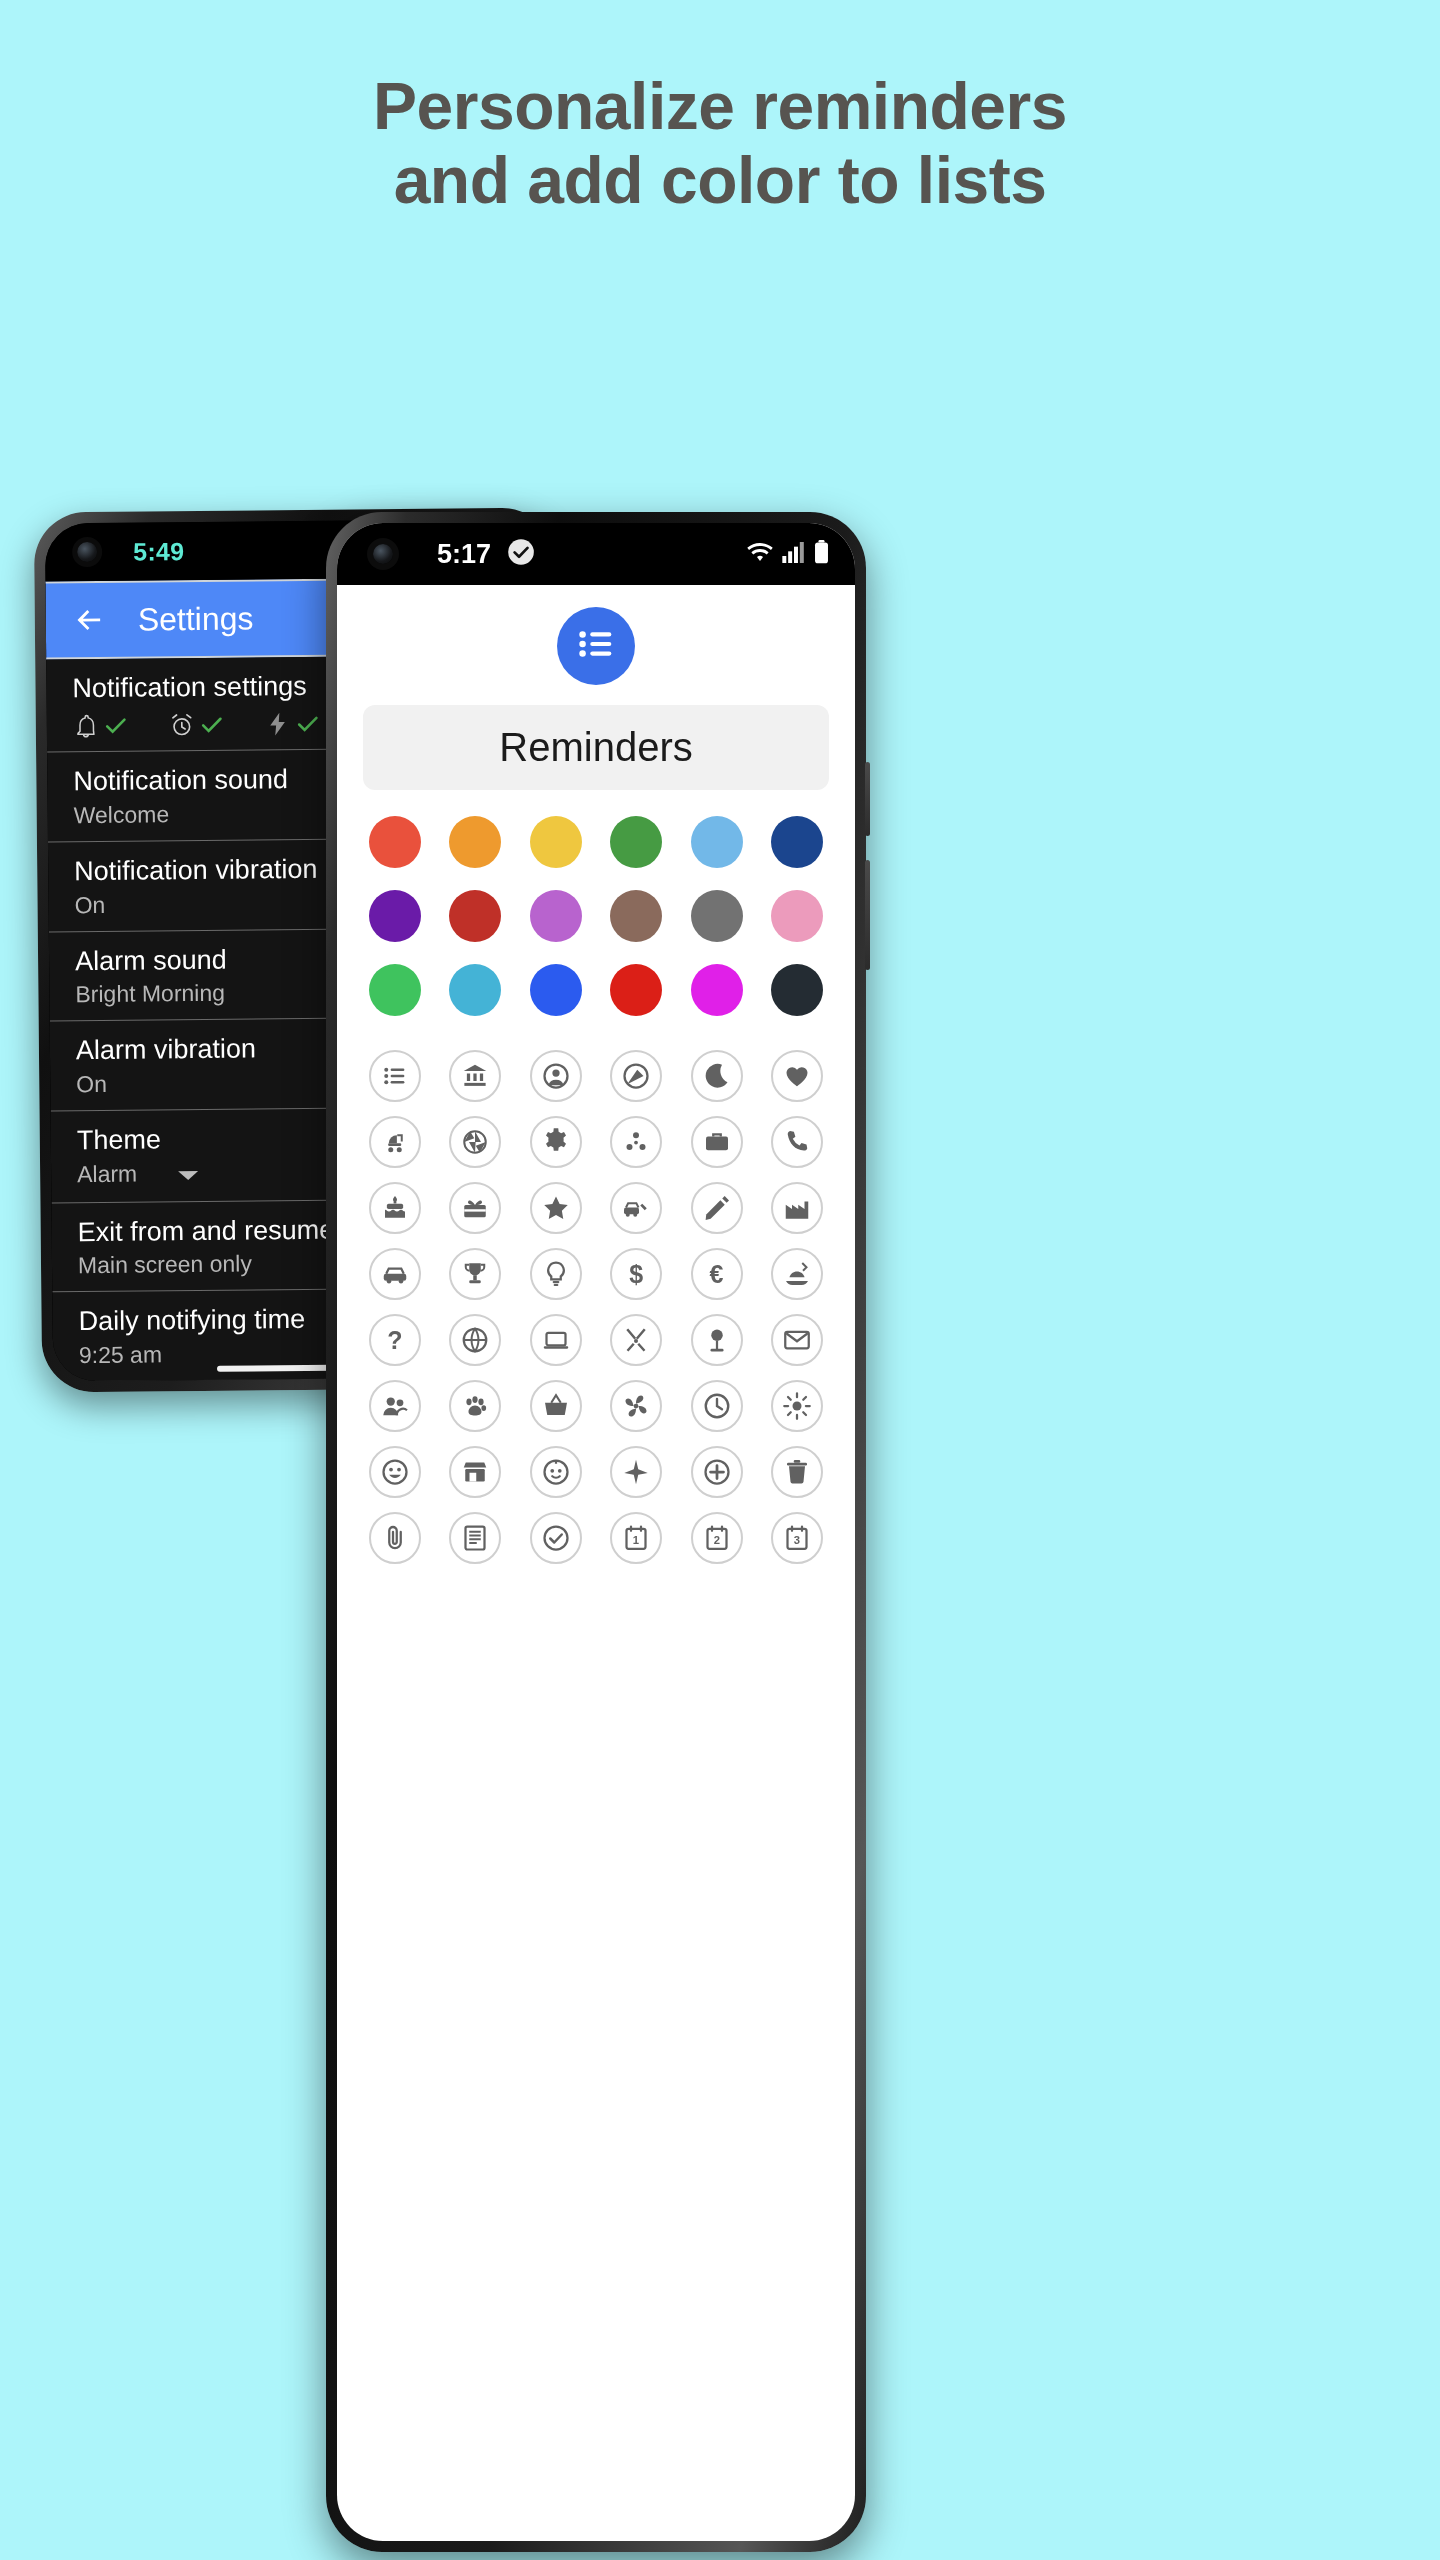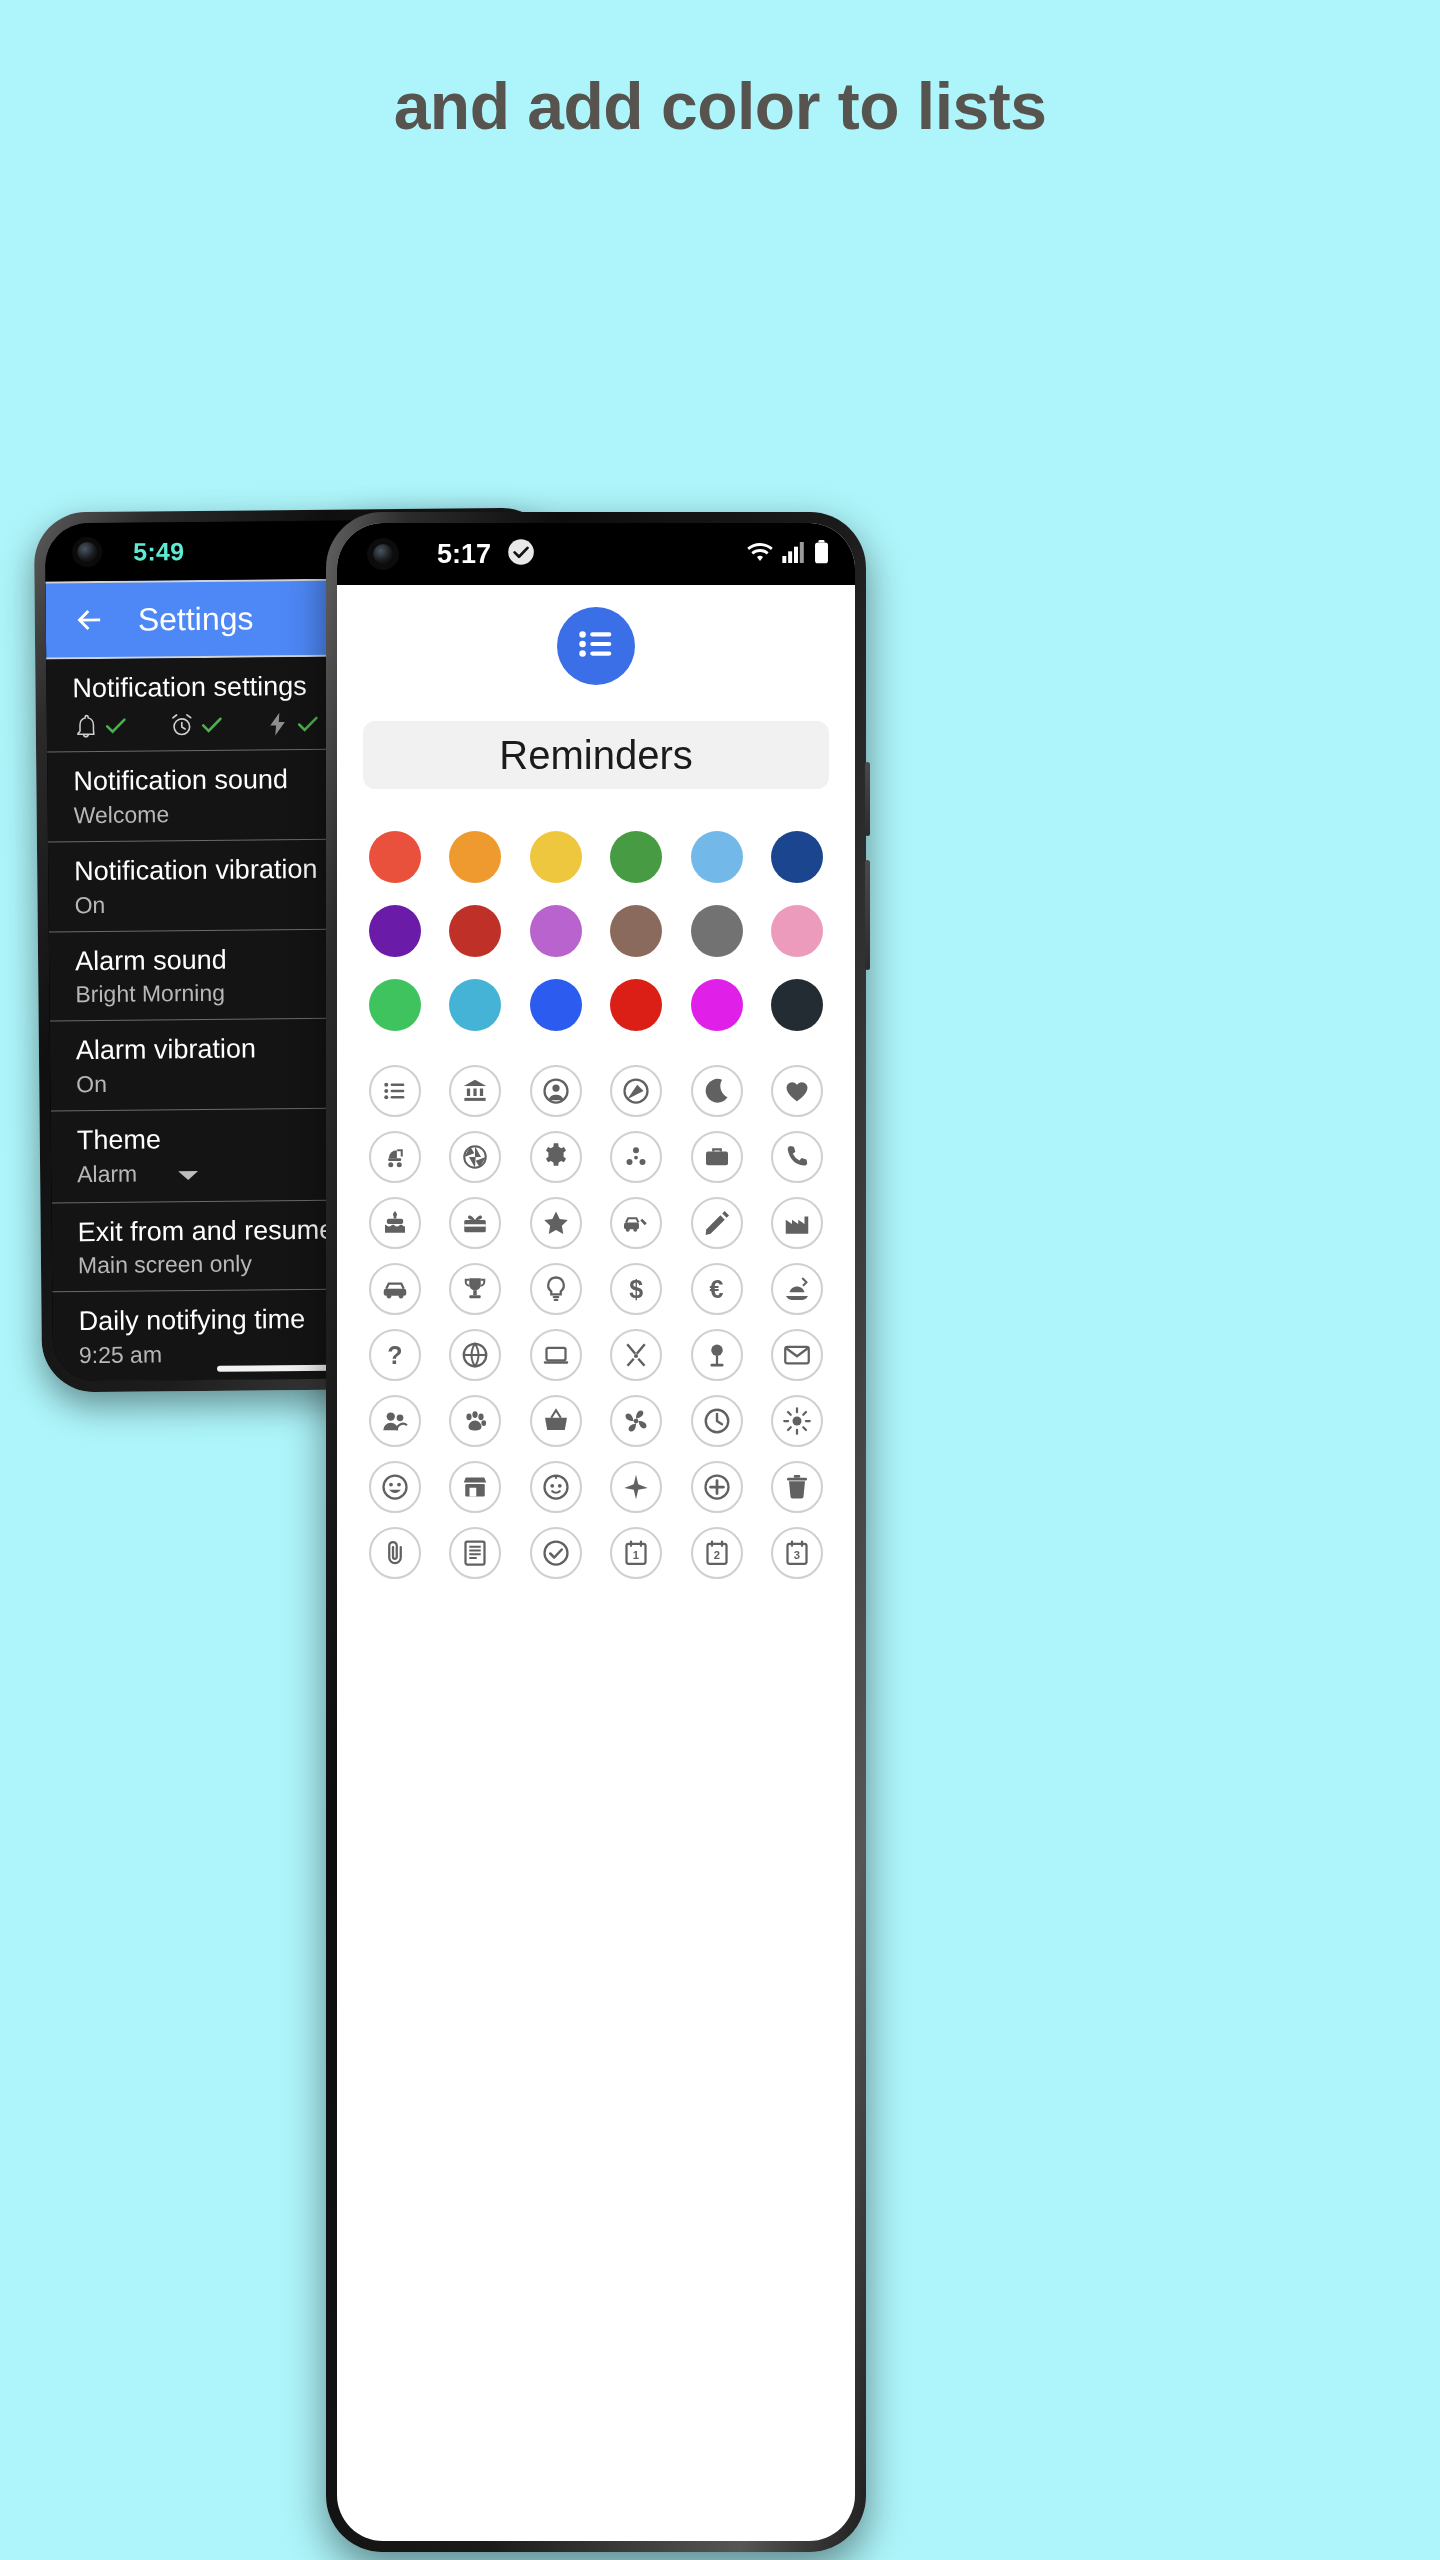--- a/index.html
+++ b/index.html
@@ -155,22 +155,22 @@
   .p2-nav .mid  { color:#000; font-size: 28px; font-weight: bold; }
 
   .p2-avatar-wrap { display:flex; justify-content:center; padding: 22px 0 20px 0; background:#fff; }
   .p2-avatar {
     width: 78px; height: 78px; border-radius: 50%;
     background: #3A6FE8;
     display:flex; align-items:center; justify-content:center;
   }
 
   .p2-namefield {
-    margin: 16px 26px; background: #F1F1F1; border-radius: 12px;
-    height: 68px; display:flex; align-items:center; justify-content:center;
+    margin: 0 26px; background: #F1F1F1; border-radius: 12px;
+    height: 85px; display:flex; align-items:center; justify-content:center;
   }
   .p2-namefield span { font-size: 40px; color:#1b1b1b; }
 
   .p2-colors { padding: 26px 32px 6px 32px; }
   .p2-colorrow { display:flex; justify-content:space-between; margin-bottom: 22px; }
   .swatch { width: 52px; height: 52px; border-radius: 50%; }
 
   .p2-icons { padding: 6px 32px 10px 32px; }
   .p2-iconrow { display:flex; justify-content:space-between; margin-bottom: 14px; }
   .icobtn {
@@ -182,20 +182,21 @@
   .icobtn svg { display:block; }
   .icobtn .glyph {
     font-size: 25px; color:#616161; line-height:1;
     font-family: "Liberation Sans", sans-serif; font-weight: bold;
   }
 </style>
 </head>
 <body>
 
 <div class="headline">
+  <span>Personalize reminders</span>
   <span class="l2">and add color to lists</span>
 </div>
 
 <div class="phone1">
   <div class="phone1-screen">
 
     <div class="p1-status">
       <div class="p1-cam"></div>
       <div class="p1-time">5:49</div>
       <div class="p1-status-right">

